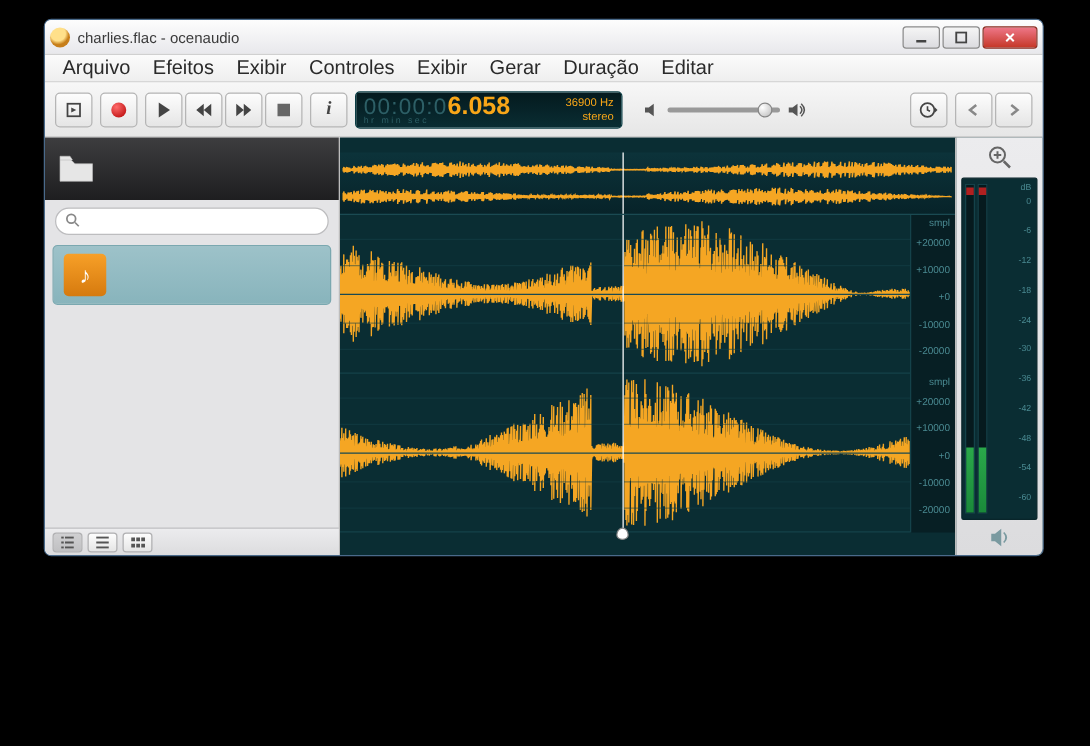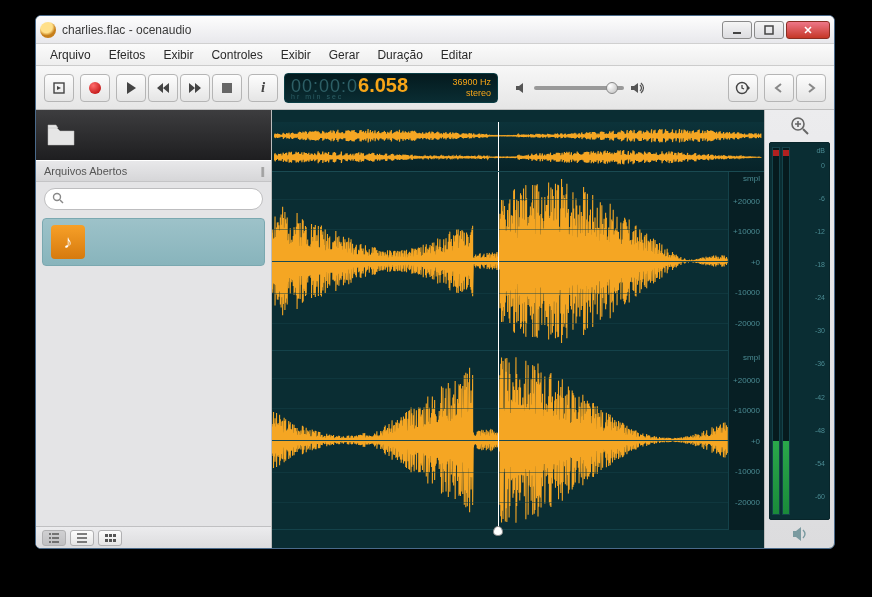--- a/index.html
+++ b/index.html
@@ -1,30 +1,30 @@
 <!DOCTYPE html>
 <html><head>
 <meta charset="utf-8">
 <style>
 * { box-sizing: border-box; margin: 0; padding: 0; font-family: "Segoe UI", Tahoma, sans-serif; }
 body { background: #000; width: 872px; height: 597px; overflow: hidden; }
 
-.window { position: absolute; left: 35px; top: 15px; width: 800px; height: 534px; background: #fff; border: 1px solid #4a6a8a; border-radius: 6px; box-shadow: 0 0 18px rgba(0,0,0,.7); overflow: hidden; }
+.window { position: absolute; left: 35px; top: 15px; width: 800px; height: 430px; background: #fff; border: 1px solid #4a6a8a; border-radius: 6px; box-shadow: 0 0 18px rgba(0,0,0,.7); overflow: hidden; }
 
 
 .titlebar { height: 28px; background: linear-gradient(#fdfdfd,#e8e8ec); display: flex; align-items: center; padding: 0 4px; border-bottom: 1px solid #d0d0d0; }
 .titlebar .app-icon { width: 16px; height: 16px; margin-right: 6px; background: radial-gradient(circle at 40% 30%, #ffe08a 0 40%, #c77f1a 60% 100%); border-radius: 50%; }
 .titlebar .title { font-size: 12px; color: #3a3a3a; flex: 1; }
 .winbtns { display: flex; gap: 2px; }
 .winbtn { width: 30px; height: 18px; border: 1px solid #8a8a8a; border-radius: 3px; background: linear-gradient(#f5f5f5,#dcdce0); display: flex; align-items: center; justify-content: center; font-size: 10px; color: #444; }
 .winbtn.close { width: 44px; background: linear-gradient(#e78, #c53727); border-color: #8b2e22; color:#fff; font-weight: bold; }
 
 
 .menubar { height: 22px; background: linear-gradient(#fbfbfb,#eee); border-bottom: 1px solid #ccc; display: flex; align-items: center; padding: 0 6px; gap: 2px; }
-.menubar .menu-item { font-size: 12px; padding: 2px 8px; color: #2a2a2a; }
+.menubar .menu-item { font-size: 16px; padding: 2px 8px; color: #2a2a2a; }
 
 
 .toolbar { height: 44px; background: linear-gradient(#f7f7f7,#e6e6e6); border-bottom: 1px solid #bfbfbf; display: flex; align-items: center; padding: 0 8px; gap: 6px; }
 .tbtn { width: 30px; height: 28px; border: 1px solid #b5b5b5; border-radius: 4px; background: linear-gradient(#fdfdfd,#e5e5e5); display:flex; align-items:center; justify-content:center; color:#444; }
 .tbtn.rec .dot { width:12px; height:12px; border-radius:50%; background: radial-gradient(circle at 35% 30%, #ff6b6b, #b20000); }
 .tgroup { display:flex; gap:2px; }
 .time-display { width: 214px; height: 30px; background: linear-gradient(#041a1e,#0a2d33); border:1px solid #0a3d44; border-radius:4px; display:flex; align-items:stretch; font-family: "Courier New", monospace; color:#f8a618; padding: 2px 6px; }
 .time-main { flex:1; display:flex; flex-direction:column; justify-content:center; }
 .time-row { display:flex; align-items:baseline; line-height:1; }
 .time-faint { color:#2d5f66; font-size:18px; letter-spacing:1px; }
@@ -213,24 +213,20 @@
 
   <div class="main">
 
     <div class="sidebar">
       <div class="side-header">
         <span class="folder-icon">
             <svg width="30" height="24">
               <path d="M2 5 L11 5 L14 8 L28 8 L28 22 L2 22 Z M2 5 L2 2 L10 2 L12 5" fill="#e6e6e6" stroke="#bbb" stroke-width=".5"></path>
             </svg>
           </span>
-      </div>
-      <div class="side-label">
-        <span>Arquivos Abertos</span>
-        <span class="grip">|||</span>
       </div>
       <div class="search-wrap">
         <span class="mag">
             <svg width="12" height="12">
               <circle cx="5" cy="5" r="3.5" fill="none" stroke="#888" stroke-width="1.4"></circle>
               <path d="M8 8 L11 11" stroke="#888" stroke-width="1.4"></path>
             </svg>
           </span>
         <input class="search" placeholder="" style="">
       </div>

